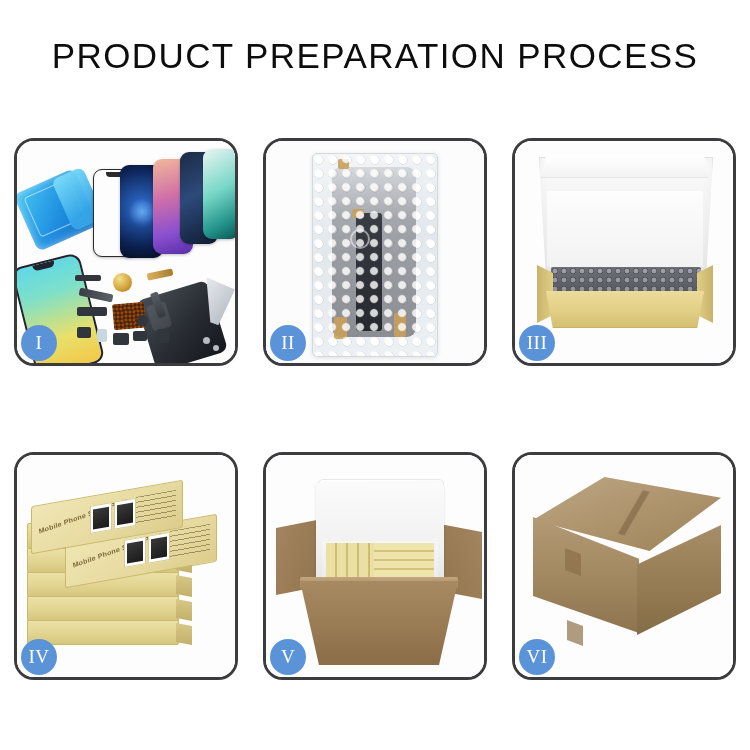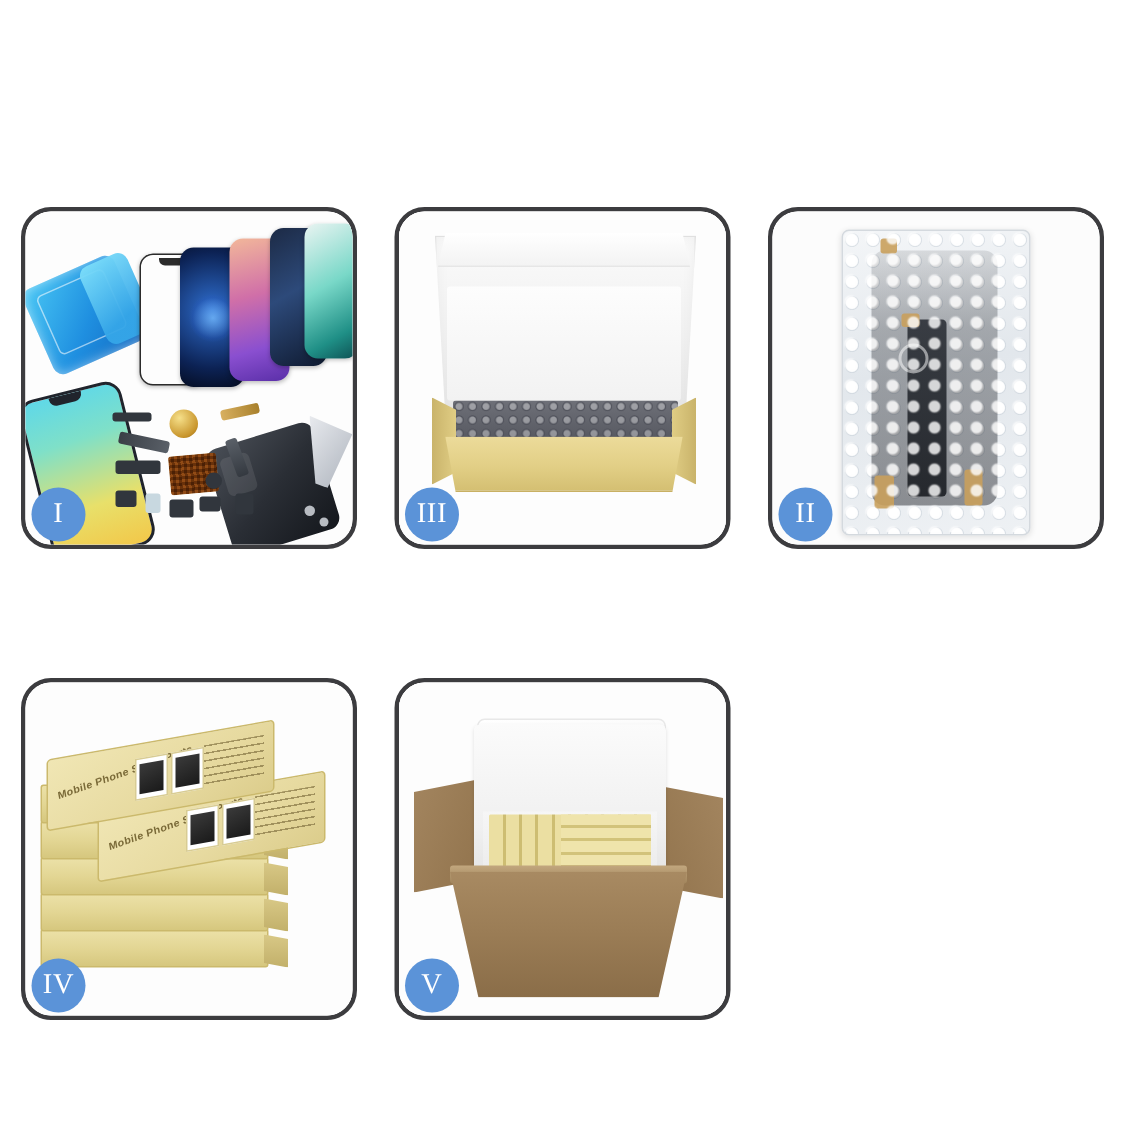--- a/index.html
+++ b/index.html
@@ -336,20 +336,21 @@
   }
   .c6-tape2{
     position:absolute;left:52px;top:168px;width:16px;height:20px;
     background:rgba(140,112,74,.7);transform:skewY(20deg);
   }
 </style>
 </head>
 <body>
 
 <div class="header">
+  <h1 class="title">PRODUCT PREPARATION PROCESS</h1>
 </div>
 
 <div class="grid">
 
   <div class="card">
     <div class="card-inner">
       <div class="p1">
         <div class="film"></div>
         <div class="film2"></div>
         <div class="phone ph-glass"></div>
@@ -375,48 +376,48 @@
         <div class="screw1"></div>
         <div class="screw2"></div>
         <div class="tweezer"></div>
       </div>
     </div>
     <div class="badge">I</div>
   </div>
 
   <div class="card">
     <div class="card-inner">
-      <div class="p3">
-        <div class="b3-lid"></div>
-        <div class="b3-lid-top"></div>
-        <div class="b3-foam"></div>
-        <div class="b3-contents"></div>
-        <div class="b3-sideL"></div>
-        <div class="b3-sideR"></div>
-        <div class="b3-front"></div>
-      </div>
-    </div>
-    <div class="badge">III</div>
-  </div>
-
-  <div class="card">
-    <div class="card-inner">
       <div class="p2">
         <div class="bw-bag"></div>
         <div class="bw-screen"></div>
         <div class="bw-flex"></div>
         <div class="bw-ic"></div>
         <div class="bw-tab bw-t1"></div>
         <div class="bw-tab bw-t2"></div>
         <div class="bw-tab bw-t3"></div>
         <div class="bw-tab bw-t4"></div>
         <div class="bw-overlay"></div>
       </div>
     </div>
     <div class="badge">II</div>
+  </div>
+
+  <div class="card">
+    <div class="card-inner">
+      <div class="p3">
+        <div class="b3-lid"></div>
+        <div class="b3-lid-top"></div>
+        <div class="b3-foam"></div>
+        <div class="b3-contents"></div>
+        <div class="b3-sideL"></div>
+        <div class="b3-sideR"></div>
+        <div class="b3-front"></div>
+      </div>
+    </div>
+    <div class="badge">III</div>
   </div>
 
   <div class="card">
     <div class="card-inner">
       <div class="p4">
         <div class="stackwrap">
           <div class="sbox" style="left:4px;top:150px;">
               <span class="side"></span>
             </div>
           <div class="sbox" style="left:4px;top:126px;">
@@ -468,14 +469,27 @@
         <div class="c5-inner"></div>
         <div class="c5-boxes"></div>
         <div class="c5-boxes2"></div>
         <div class="c5-rim"></div>
         <div class="c5-body"></div>
       </div>
     </div>
     <div class="badge">V</div>
   </div>
 
+  <div class="card">
+    <div class="card-inner">
+      <div class="p6">
+        <div class="c6-top"></div>
+        <div class="c6-seam"></div>
+        <div class="c6-left"></div>
+        <div class="c6-right"></div>
+        <div class="c6-tape1"></div>
+        <div class="c6-tape2"></div>
+      </div>
+    </div>
+    <div class="badge">VI</div>
+  </div>
 
 </div>
 
 </body></html>

